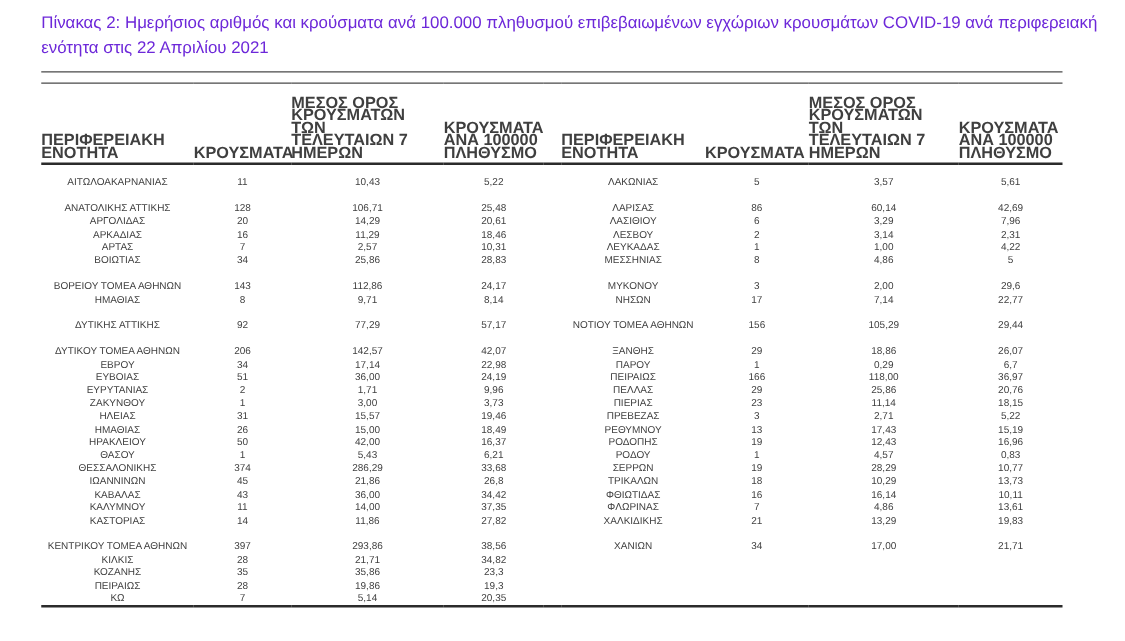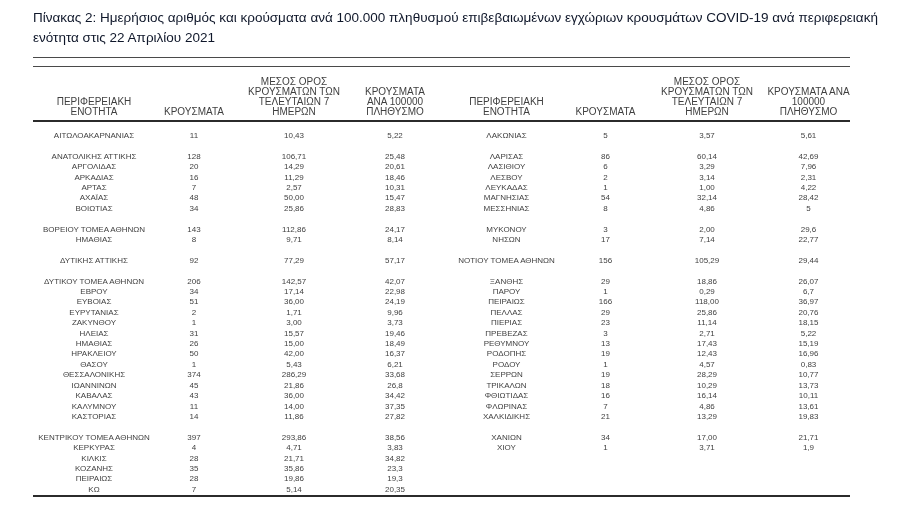--- a/index.html
+++ b/index.html
@@ -8,43 +8,43 @@
     background: #ffffff;
     overflow: hidden;
     font-family: "Liberation Sans", sans-serif;
   }
   .page { position: relative; width: 900px; height: 513px; background: #fff; }
   .caption {
     margin: 8px 0 0 33px;
     width: 846px;
     font-size: 13.5px;
     line-height: 20px;
-    color: #0f172a;
+    color: #6d28d9;
   }
   .top-rule {
     width: 817px;
     margin: 9px 0 0 33px;
     border-top: 1.5px solid #4a4a4a;
     height: 0;
   }
   table.covid {
     margin: 8px 0 0 33px;
     width: 817px;
     border-collapse: collapse;
     table-layout: fixed;
     border-top: 1.5px solid #4a4a4a;
     border-bottom: 2.5px solid #2b2b2b;
     color: #3f3f3f;
   }
   table.covid th {
-    font-weight: normal;
-    font-size: 10px;
+    font-weight: bold;
+    font-size: 13px;
     line-height: 10px;
     vertical-align: bottom;
-    text-align: center;
+    text-align: left;
     padding: 10px 0 3px 0;
     border-bottom: 2px solid #2b2b2b;
     color: #3f3f3f;
     white-space: normal;
   }
   table.covid th .hwrap { display: inline-block; }
   table.covid th .w-avg { max-width: 112px; }
   table.covid th .w-per { max-width: 106px; }
   table.covid td {
     font-size: 8px;
@@ -150,31 +150,20 @@
           <td>7</td>
           <td>2,57</td>
           <td>10,31</td>
           <td></td>
           <td>ΛΕΥΚΑΔΑΣ</td>
           <td>1</td>
           <td>1,00</td>
           <td>4,22</td>
         </tr>
         <tr>
-          <td>ΑΧΑΪΑΣ</td>
-          <td>48</td>
-          <td>50,00</td>
-          <td>15,47</td>
-          <td></td>
-          <td>ΜΑΓΝΗΣΙΑΣ</td>
-          <td>54</td>
-          <td>32,14</td>
-          <td>28,42</td>
-        </tr>
-        <tr>
           <td>ΒΟΙΩΤΙΑΣ</td>
           <td>34</td>
           <td>25,86</td>
           <td>28,83</td>
           <td></td>
           <td>ΜΕΣΣΗΝΙΑΣ</td>
           <td>8</td>
           <td>4,86</td>
           <td>5</td>
         </tr>
@@ -382,31 +371,20 @@
           <td>397</td>
           <td>293,86</td>
           <td>38,56</td>
           <td></td>
           <td>ΧΑΝΙΩΝ</td>
           <td>34</td>
           <td>17,00</td>
           <td>21,71</td>
         </tr>
         <tr>
-          <td>ΚΕΡΚΥΡΑΣ</td>
-          <td>4</td>
-          <td>4,71</td>
-          <td>3,83</td>
-          <td></td>
-          <td>ΧΙΟΥ</td>
-          <td>1</td>
-          <td>3,71</td>
-          <td>1,9</td>
-        </tr>
-        <tr>
           <td>ΚΙΛΚΙΣ</td>
           <td>28</td>
           <td>21,71</td>
           <td>34,82</td>
           <td></td>
           <td></td>
           <td></td>
           <td></td>
           <td></td>
         </tr>

